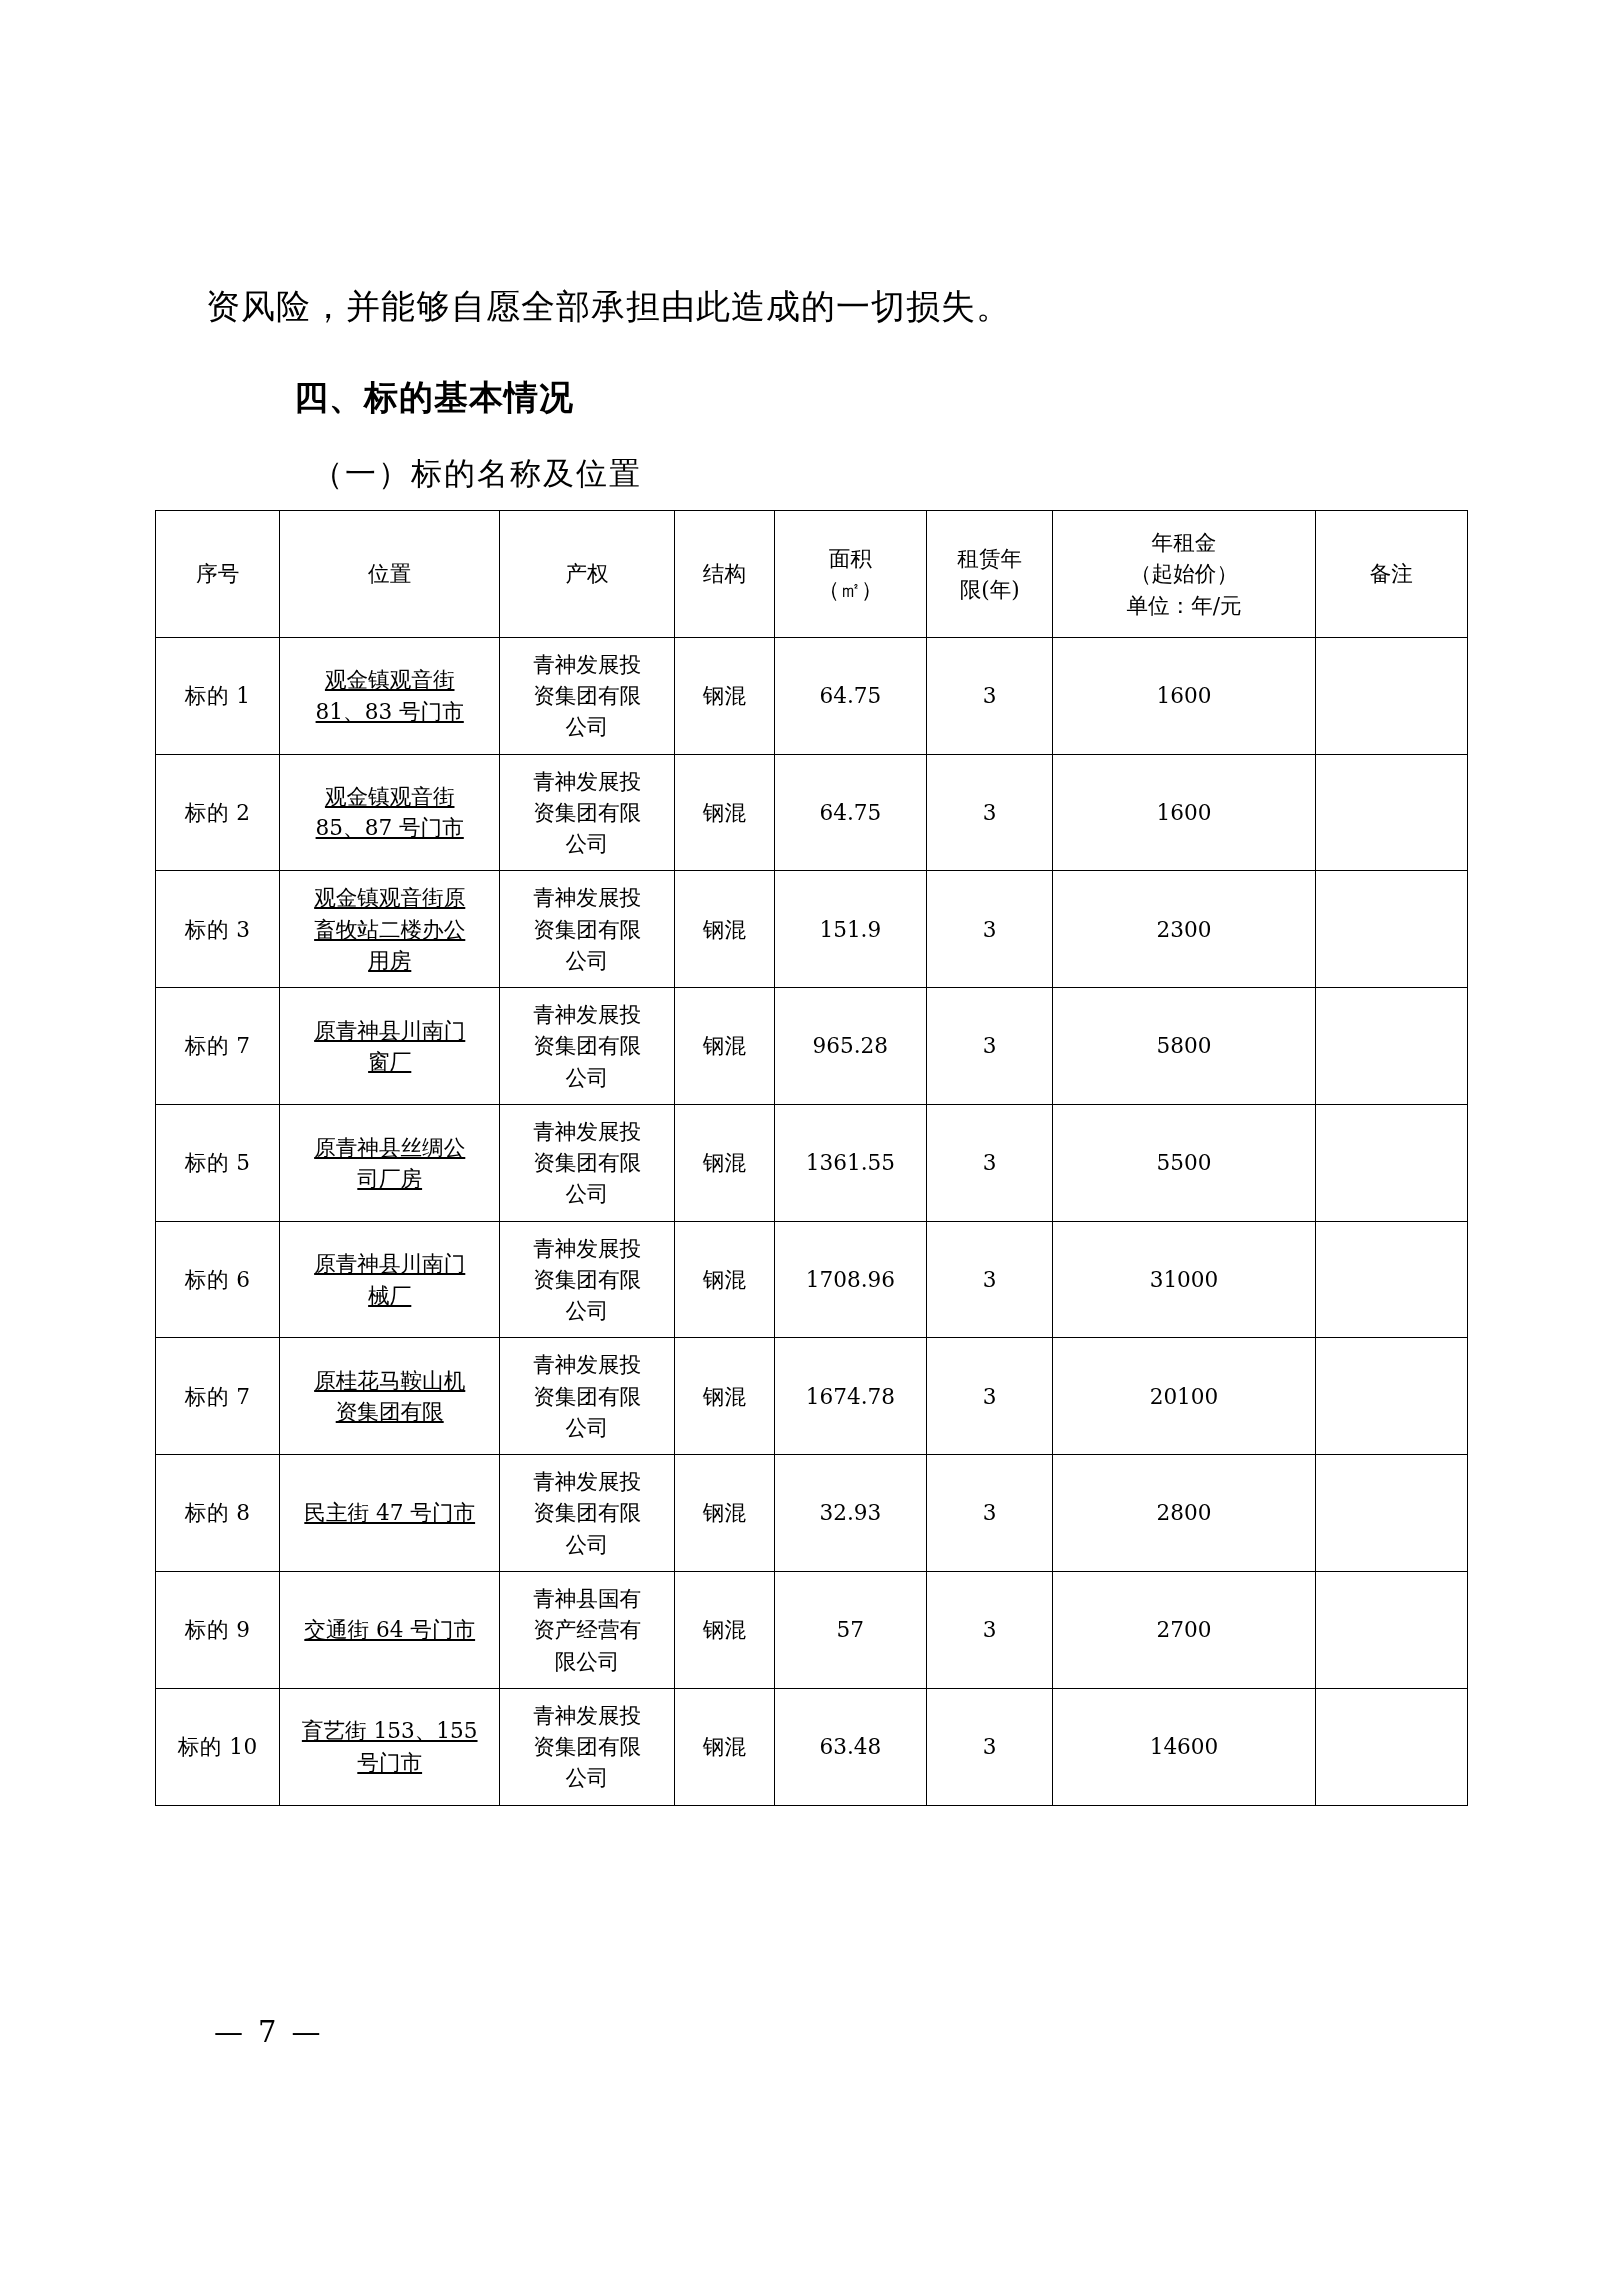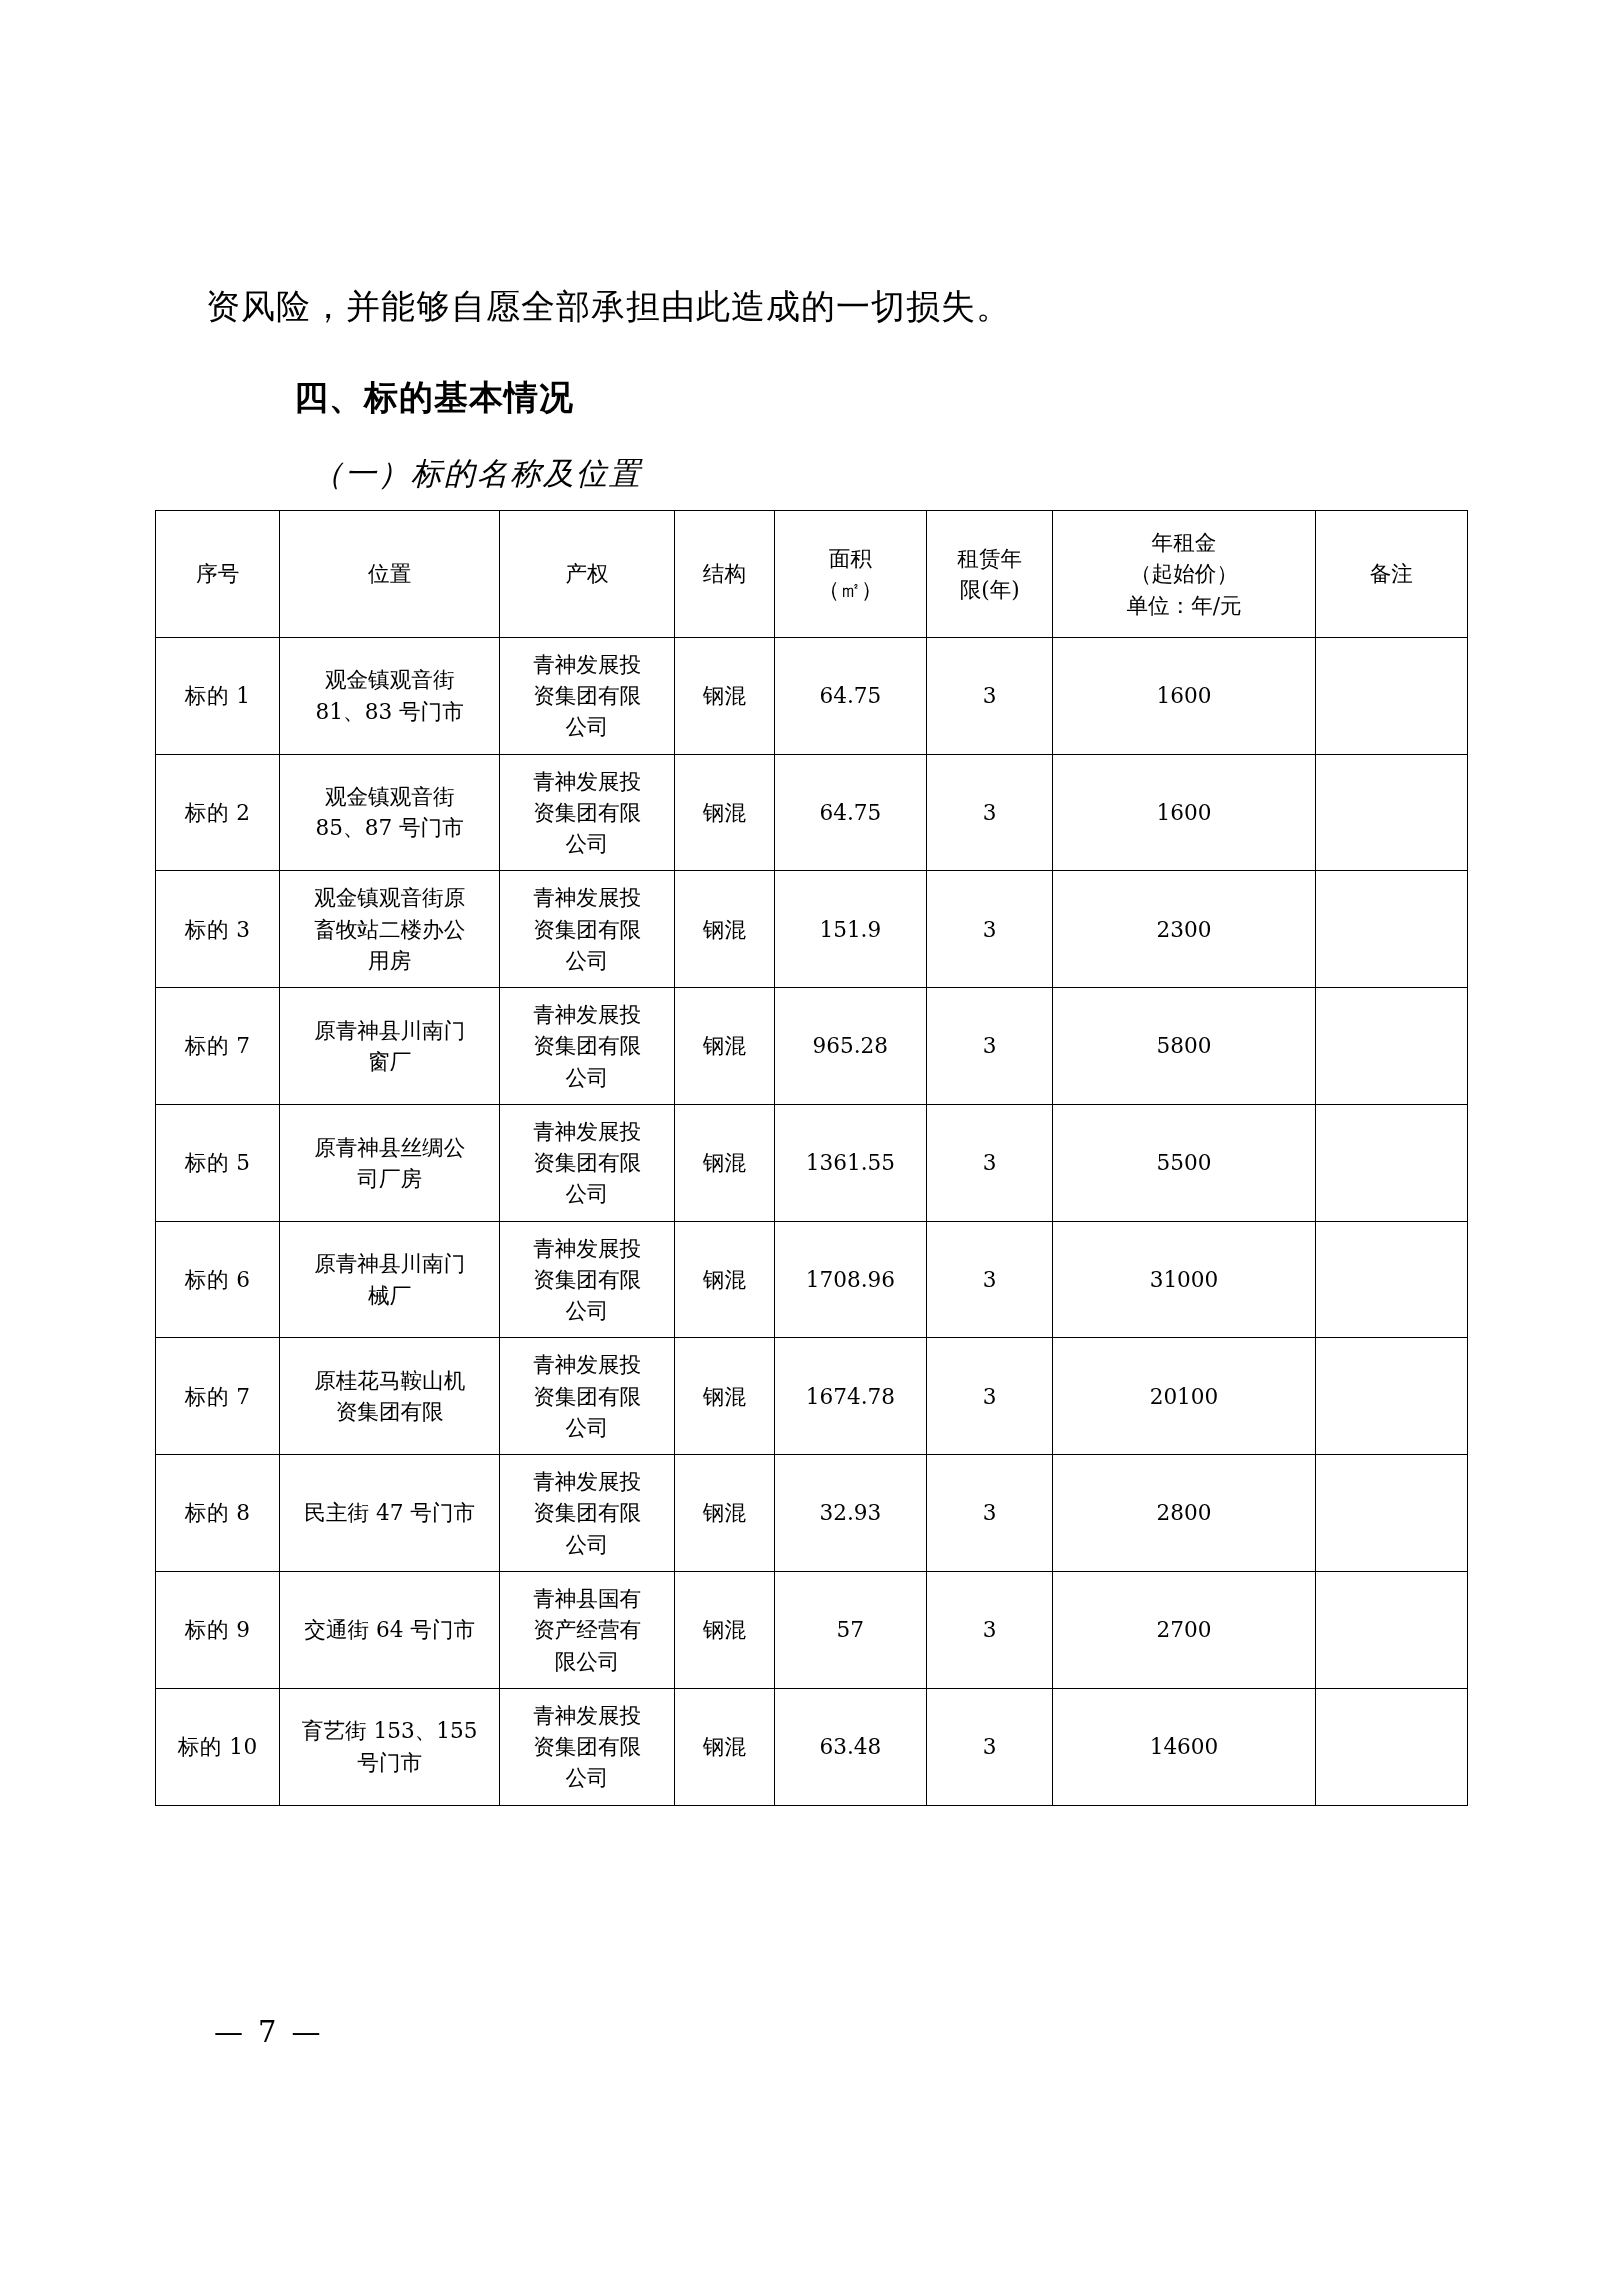--- a/index.html
+++ b/index.html
@@ -41,21 +41,20 @@
     font-family: "DejaVu Sans", "Liberation Sans", sans-serif;
     text-align: center;
   }
   .heading-2 {
     position: absolute;
     left: 312px;
     top: 453px;
     font-size: 31px;
     letter-spacing: 2px;
     white-space: nowrap;
-    font-style: italic;
   }
   table.main-table {
     position: absolute;
     left: 155px;
     top: 510px;
     width: 1313px;
     border-collapse: collapse;
     table-layout: fixed;
   }
   table.main-table td, table.main-table th {
@@ -82,20 +81,21 @@
   tbody td {
     height: 104px;
   }
   .cell-seq {
     font-size: 21.6px;
     letter-spacing: 0.5px;
   }
   .cell-loc {
     font-size: 22.5px;
     line-height: 1.5;
+    text-decoration: underline;
   }
   .cell-own {
     font-size: 21.6px;
     line-height: 1.5;
     text-align: left;
     padding-left: 9.8px;
   }
   .cell-str { font-size: 22.5px; }
   .cell-num { font-size: 22.5px; }
   .hdr-multi {

